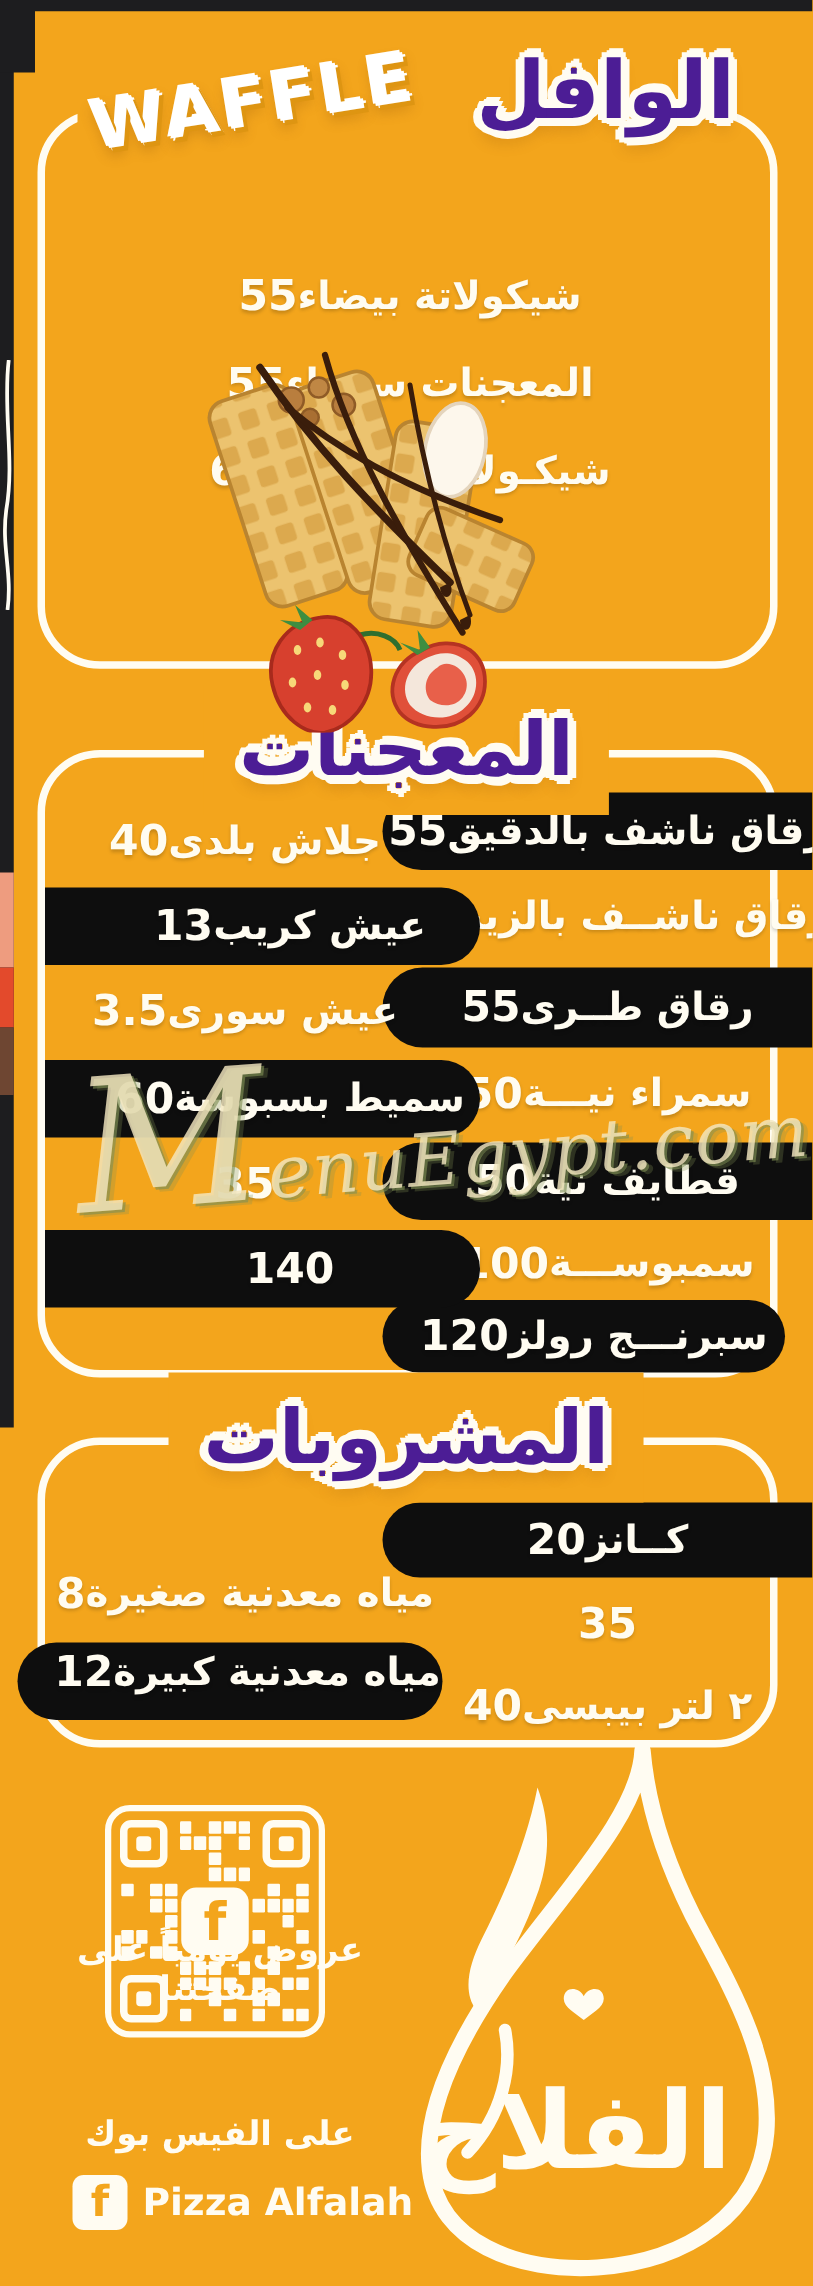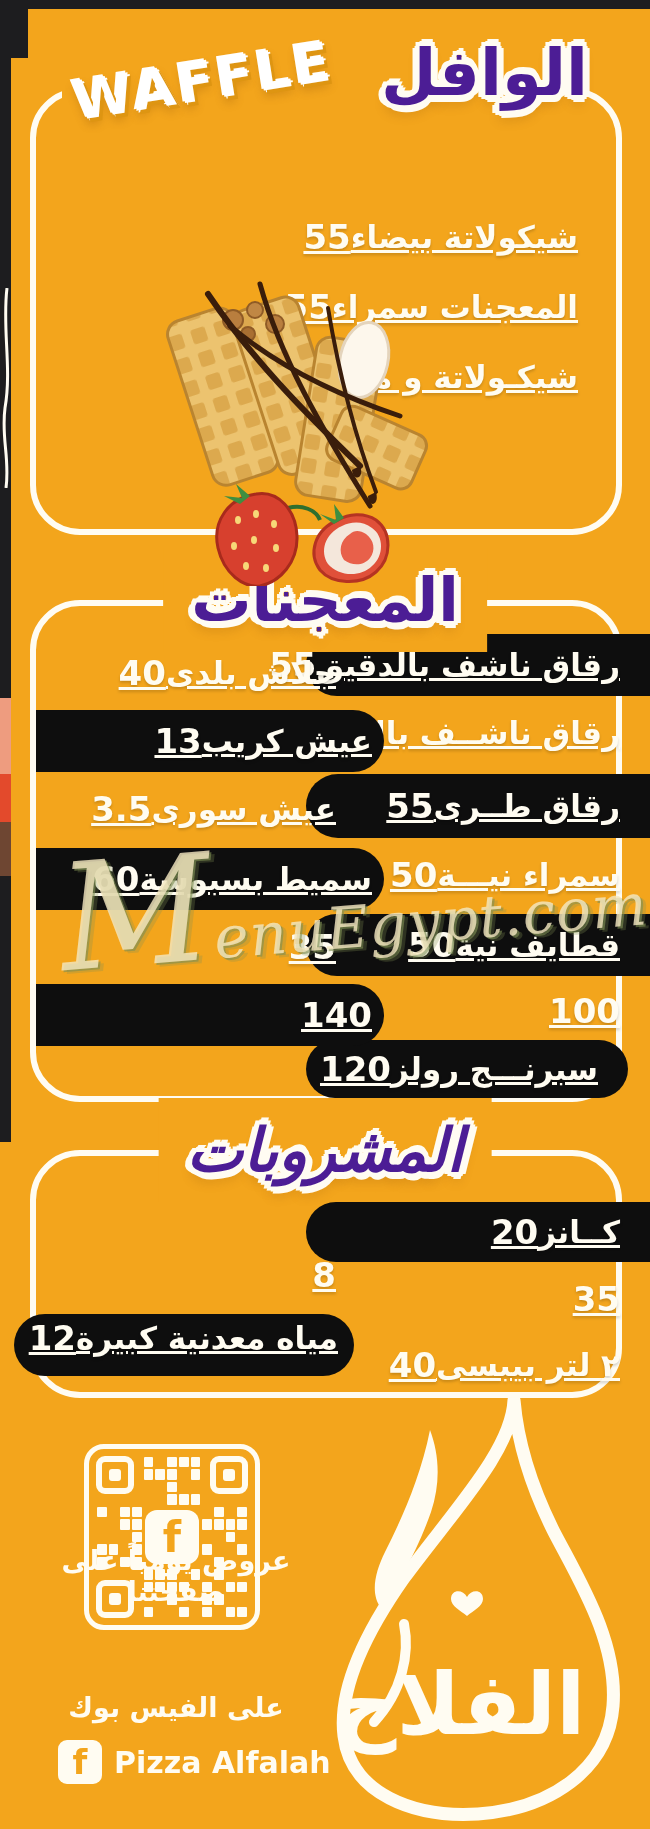--- a/index.html
+++ b/index.html
@@ -39,26 +39,26 @@
     position:absolute;left:72px;top:50px;font-size:54px;font-weight:bold;color:#FFFFFF;
     letter-spacing:3px;transform:rotate(-9deg);z-index:3;
     text-shadow:3px 4px 0 #DE9512,-2px -2px 0 #FFFFFF,2px 2px 0 #FFFFFF,0 6px 10px rgba(120,60,0,.25);
   }
   .sec-title{
     position:absolute;left:50%;transform:translateX(-50%);
     background:#F3A51C;padding:0 28px;z-index:3;
     font-size:60px;height:104px;line-height:104px;white-space:nowrap;
   }
   .t2{top:548px;}
-  .t3{top:1098px;font-style:italic;}
+  .t3{top:1098px;}
 
   
   .row{
-    position:absolute;display:flex;justify-content:flex-end;align-items:center;
-    z-index:2;color:#FFFCF1;text-decoration:underline;
+    position:absolute;display:flex;justify-content:center;align-items:center;
+    z-index:2;color:#FFFCF1;
   }
   .row .price{font-size:34px;font-weight:bold;text-shadow:0 2px 3px rgba(0,0,0,.18);}
   .row .iname{font-size:31px;font-weight:bold;text-shadow:0 2px 3px rgba(0,0,0,.18);white-space:nowrap;}
   .wrow{left:30px;width:592px;height:58px;padding:0 44px 0 48px;box-sizing:border-box;}
   .rcol{left:306px;width:344px;padding:0 30px 0 46px;box-sizing:border-box;}
   .lcol{left:0;width:348px;padding:0 12px 0 56px;box-sizing:border-box;}
   .pill{background:#0E0E0E;}
   .pill-r{border-radius:34px 0 0 34px;}
   .pill-l{border-radius:0 34px 34px 0;margin-left:36px;}
   .pill-b{border-radius:34px;}
@@ -200,20 +200,21 @@
 <div class="row rcol" style="top:846px;height:58px;">
   <span class="price">50</span>
   <span class="iname" dir="rtl">سمراء نيـــة</span>
 </div>
 <div class="row rcol pill pill-r" style="top:914px;height:62px;">
   <span class="price">50</span>
   <span class="iname" dir="rtl">قطايف نية</span>
 </div>
 <div class="row rcol" style="top:982px;height:58px;">
   <span class="price">100</span>
+  <span class="iname" dir="rtl">سمبوســـة</span>
 </div>
 <div class="row pill pill-b" style="left:306px;width:322px;top:1040px;height:58px;padding:0 30px 0 46px;box-sizing:border-box;">
   <span class="price">120</span>
   <span class="iname" dir="rtl">سبرنـــج رولز</span>
 </div>
 
 <div class="row lcol" style="top:644px;height:58px;">
   <span class="price">40</span>
   <span class="iname" dir="rtl">جلاش بلدى</span>
 </div>
@@ -245,20 +246,21 @@
 </div>
 <div class="row rcol" style="top:1270px;height:58px;">
   <span class="price">35</span>
 </div>
 <div class="row rcol" style="top:1336px;height:58px;">
   <span class="price">40</span>
   <span class="iname" dir="rtl">٢ لتر بيبسى</span>
 </div>
 <div class="row lcol" style="top:1246px;height:58px;">
   <span class="price">8</span>
+  <span class="iname" dir="rtl">مياه معدنية صغيرة</span>
 </div>
 <div class="row pill pill-b" style="left:14px;width:340px;top:1314px;height:62px;padding:0 16px 15px 44px;box-sizing:border-box;">
   <span class="price">12</span>
   <span class="iname" dir="rtl">مياه معدنية كبيرة</span>
 </div>
 
 <div class="watermark">MenuEgypt.com</div>
 
 <div class="qr-frame">
   <div class="qr-pattern">

